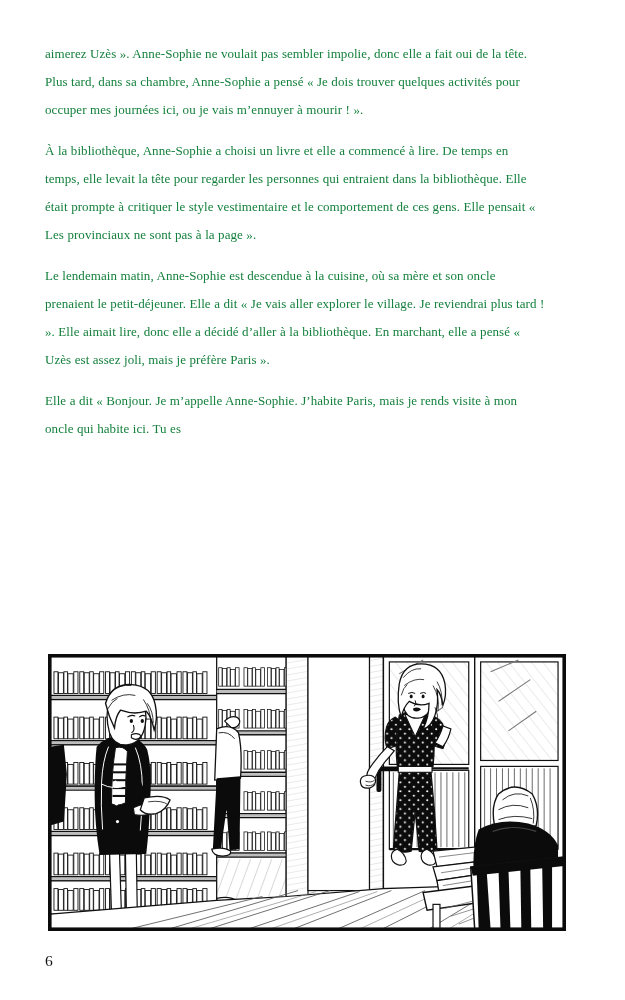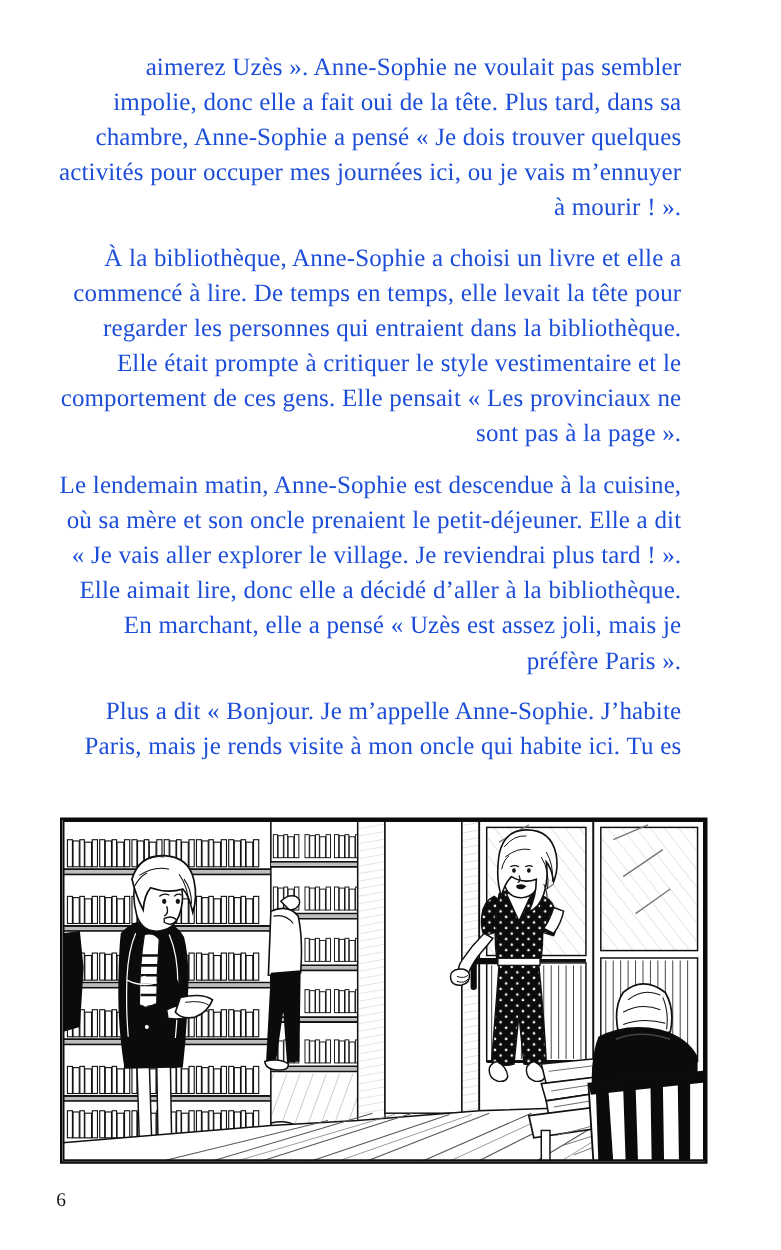--- a/index.html
+++ b/index.html
@@ -25,27 +25,27 @@
   }
 
   #body-text {
     position: absolute;
     left: 45px;
     top: 40px;
     width: 500px;
   }
 
   .para {
-    font-size: 20px;
+    font-size: 13px;
     line-height: 28.1px;
-    text-align: right;
+    text-align: left;
     margin: 0 0 12.5px 0;
     letter-spacing: 0.005em;
     word-spacing: 0.01em;
-    color: #1d4ed8;
+    color: #15803d;
     -webkit-font-smoothing: antialiased;
   }
   .para:last-child { margin-bottom: 0; }
 
   
   #illustration {
     position: absolute;
     left: 48px;
     top: 654px;
     width: 518px;
@@ -68,21 +68,21 @@
 </style>
 </head>
 <body>
 
 <div id="page">
 
   <div id="body-text">
     <p class="para">aimerez Uzès ». Anne-Sophie ne voulait pas sembler impolie, donc elle a fait oui de la tête. Plus tard, dans sa chambre, Anne-Sophie a pensé « Je dois trouver quelques activités pour occuper mes journées ici, ou je vais m’ennuyer à mourir ! ».</p>
     <p class="para">À la bibliothèque, Anne-Sophie a choisi un livre et elle a commencé à lire. De temps en temps, elle levait la tête pour regarder les personnes qui entraient dans la bibliothèque. Elle était prompte à critiquer le style vestimentaire et le comportement de ces gens. Elle pensait « Les provinciaux ne sont pas à la page ».</p>
     <p class="para">Le lendemain matin, Anne-Sophie est descendue à la cuisine, où sa mère et son oncle prenaient le petit-déjeuner. Elle a dit « Je vais aller explorer le village. Je reviendrai plus tard ! ». Elle aimait lire, donc elle a décidé d’aller à la bibliothèque. En marchant, elle a pensé « Uzès est assez joli, mais je préfère Paris ».</p>
-    <p class="para">Plus a dit « Bonjour. Je m’appelle Anne-Sophie. J’habite Paris, mais je rends visite à mon oncle qui habite ici. Tu es</p>
+    <p class="para">Elle a dit « Bonjour. Je m’appelle Anne-Sophie. J’habite Paris, mais je rends visite à mon oncle qui habite ici. Tu es</p>
   </div>
 
   <div id="illustration">
     <svg viewBox="0 0 518 277" preserveAspectRatio="none">
       <defs>
         <pattern id="hatchFloor" width="10" height="10" patternUnits="userSpaceOnUse" patternTransform="rotate(20)">
           <line x1="0" y1="0" x2="0" y2="10" stroke="#333" stroke-width="0.7"></line>
         </pattern>
         <pattern id="hatchWall" width="6" height="6" patternUnits="userSpaceOnUse" patternTransform="rotate(80)">
           <line x1="0" y1="0" x2="0" y2="6" stroke="#555" stroke-width="0.55"></line>

